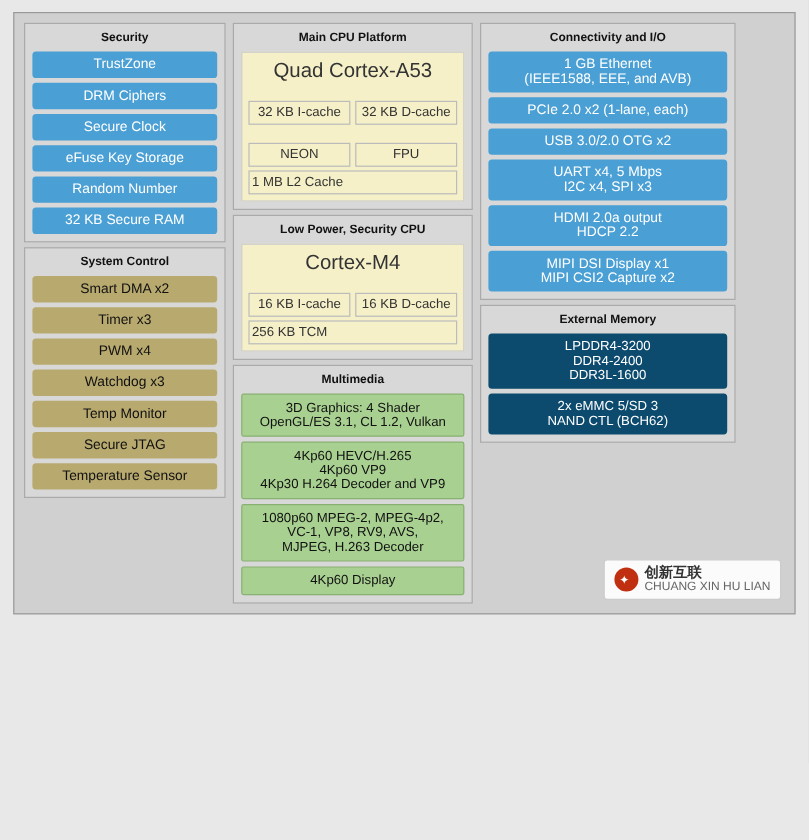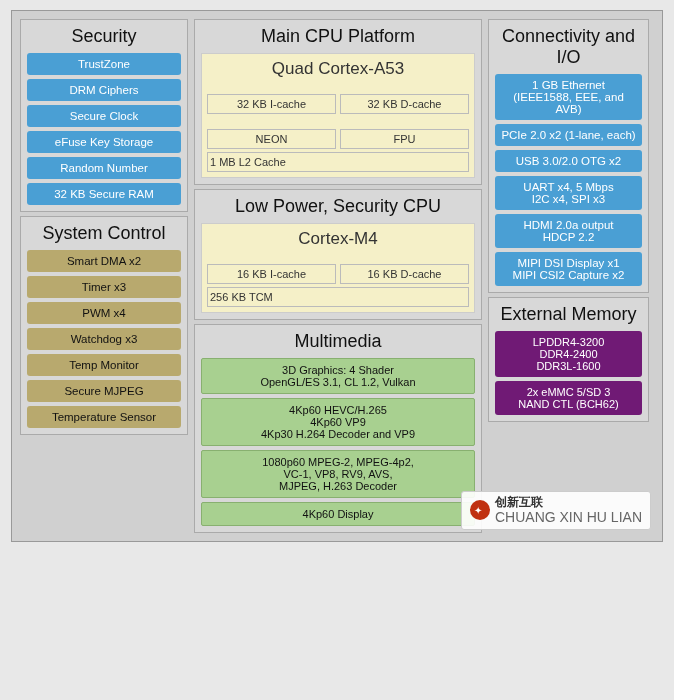--- a/index.html
+++ b/index.html
@@ -21,35 +21,35 @@
       display: flex;
       flex-direction: row;
       gap: 6px;
     }
     .column {
       display: flex;
       flex-direction: column;
       gap: 4px;
     }
     .col-left { width: 168px; }
-    .col-mid { width: 288px; border-radius: 10px; }
-    .col-right { width: 161px; }
+    .col-mid { width: 200px; border-radius: 10px; }
+    .col-right { width: 213px; }
 
     
     .section-box {
       background: #d8d8d8;
       border: 1px solid #aaa;
       padding: 6px;
       display: flex;
       flex-direction: column;
       gap: 4px;
     }
     .section-title {
-      font-weight: normal;
-      font-size: 18px;
+      font-weight: bold;
+      font-size: 10px;
       text-align: center;
       margin-bottom: 2px;
       color: #111;
     }
 
     
     .btn-blue {
       background: #4a9fd4;
       color: white;
       border: none;
@@ -114,21 +114,21 @@
       color: #111;
       border: 1px solid #88b070;
       border-radius: 2px;
       padding: 5px 6px;
       font-size: 11px;
       text-align: center;
       width: 100%;
     }
     
     .btn-orange {
-      background: #701a75;
+      background: #0c4a6e;
       color: white;
       border: none;
       border-radius: 3px;
       padding: 5px 6px;
       font-size: 11px;
       text-align: center;
       width: 100%;
     }
     .watermark {
       position: absolute;
@@ -166,21 +166,21 @@
       <button class="btn-blue">32 KB Secure RAM</button>
     </div>
 
     <div class="section-box">
       <div class="section-title">System Control</div>
       <button class="btn-tan">Smart DMA x2</button>
       <button class="btn-tan">Timer x3</button>
       <button class="btn-tan">PWM x4</button>
       <button class="btn-tan">Watchdog x3</button>
       <button class="btn-tan">Temp Monitor</button>
-      <button class="btn-tan">Secure MJPEG</button>
+      <button class="btn-tan">Secure JTAG</button>
       <button class="btn-tan">Temperature Sensor</button>
     </div>
 
   </div>
 
   <div class="column col-mid">
 
     <div class="section-box">
       <div class="section-title">Main CPU Platform</div>
       <div class="cpu-inner">
@@ -254,17 +254,17 @@
 </div>
 
 <div class="watermark" style="position:absolute;bottom:12px;right:12px;background:rgba(255,255,255,0.9);border:1px solid #ccc;border-radius:3px;padding:3px 8px;font-size:11px;color:#333;display:flex;align-items:center;gap:5px;">
   <span style="width:20px;height:20px;background:#c03010;border-radius:50%;display:inline-flex;align-items:center;justify-content:center;">
     <svg width="14" height="14" viewBox="0 0 14 14">
           <text x="1" y="11" font-size="10" fill="white">✦</text>
         </svg>
   </span>
   <span style="display:flex;flex-direction:column;line-height:1.2;">
     <span style="font-weight:bold;font-size:12px;">创新互联</span>
-    <span style="font-size:14px;color:#666;">CHUANG XIN HU LIAN</span>
+    <span style="font-size:10px;color:#666;">CHUANG XIN HU LIAN</span>
   </span>
 </div>
 
 </div>
 
 </body></html>

